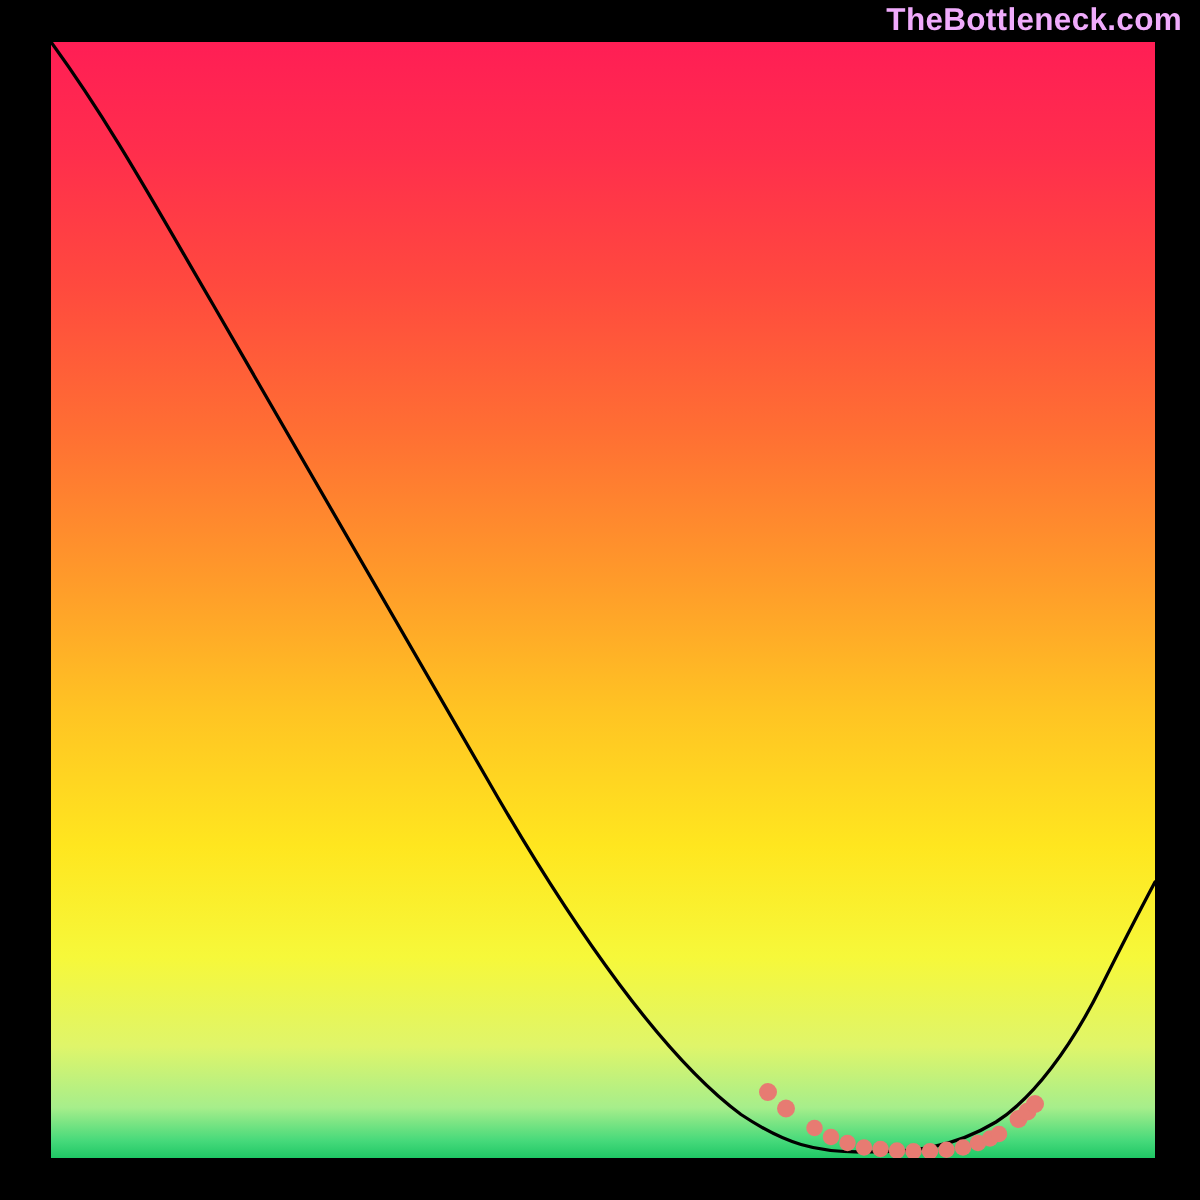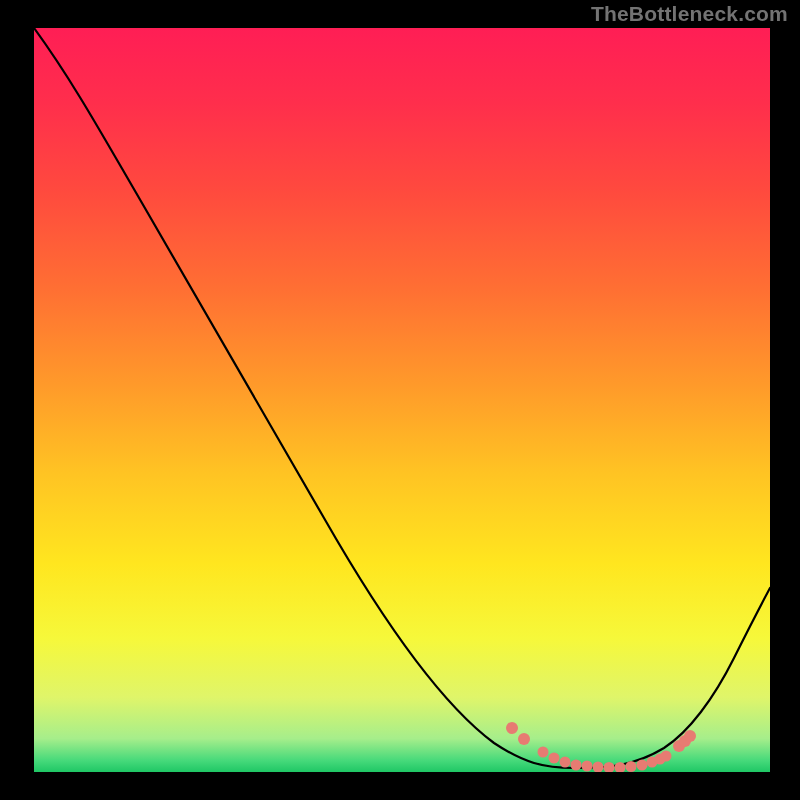--- a/index.html
+++ b/index.html
@@ -14,21 +14,21 @@
   .stage {
     position: relative;
     width: 800px;
     height: 800px;
     background: #000;
   }
   .watermark {
     position: absolute;
     top: 2px;
     right: 12px;
-    color: #737373;
+    color: #f0abfc;
     font-size: 21px;
     font-weight: 600;
     letter-spacing: 0.2px;
     z-index: 10;
   }
   .plot {
     position: absolute;
     left: 34px;
     top: 28px;
     width: 736px;

